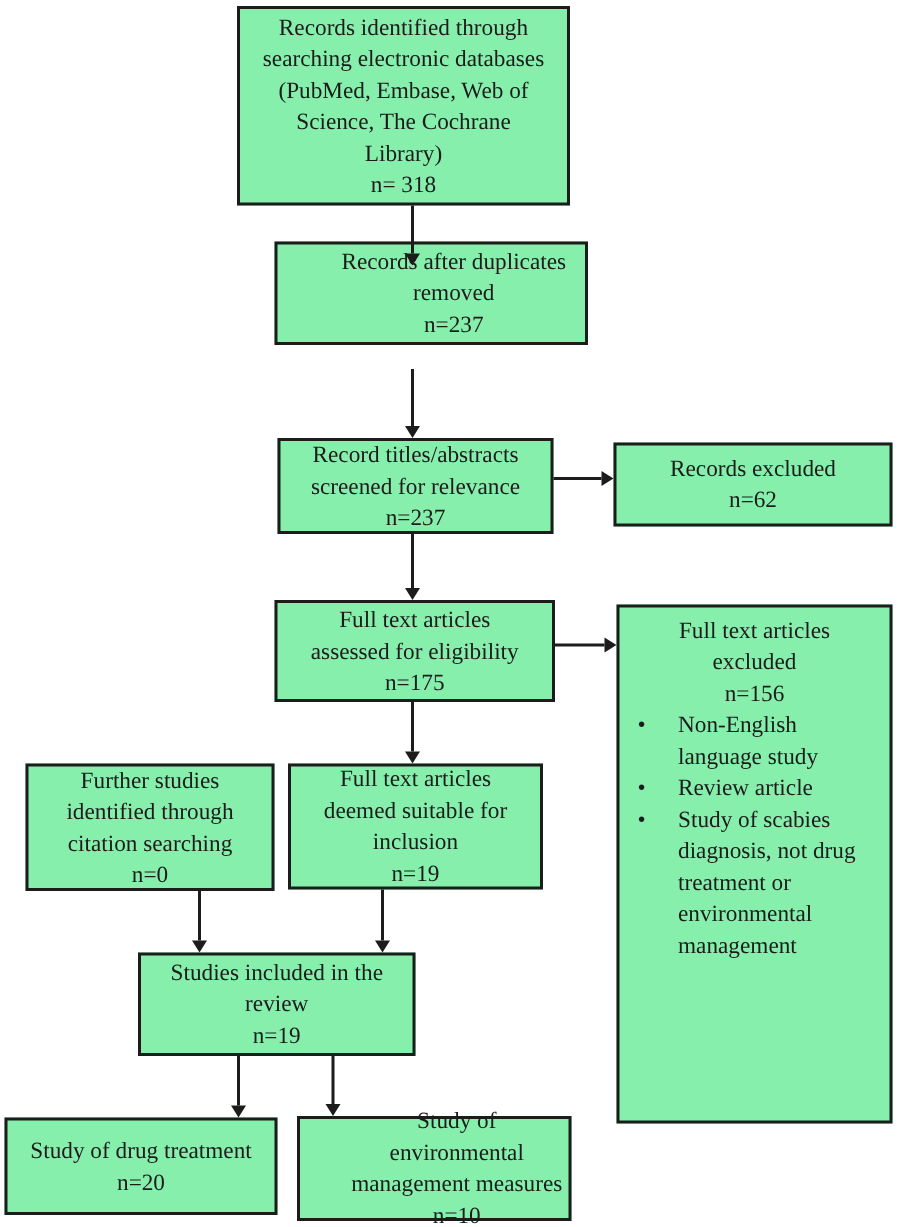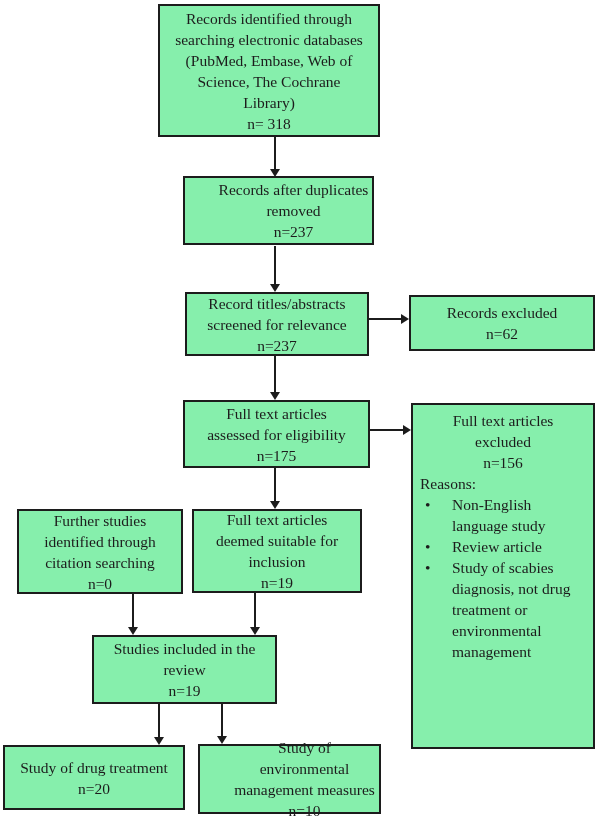--- a/index.html
+++ b/index.html
@@ -23,21 +23,21 @@
     text-align: center;
   }
   .box-text {
     white-space: pre-line;
     font-size: 15.5px;
     line-height: 21px;
     padding: 0 2px;
   }
   
   .b-identified   { left: 158px; top: 4px;   width: 222px; height: 133px; }
-  .b-duplicates   { left: 183px; top: 176px; width: 191px; height: 69px; padding-left: 30px; }
+  .b-duplicates   { left: 183px; top: 161px; width: 209px; height: 69px; padding-left: 30px; }
   .b-screened     { left: 185px; top: 292px; width: 184px; height: 64px; justify-content: center; }
   .b-rec-excl     { left: 409px; top: 295px; width: 186px; height: 56px; }
   .b-assessed     { left: 183px; top: 400px; width: 187px; height: 68px; }
   .b-ft-excl      { left: 411px; top: 403px; width: 184px; height: 346px;
                     display: block; text-align: left; padding: 5px 5px 0 5px; }
   .b-citation     { left: 17px;  top: 509px; width: 166px; height: 85px; }
   .b-deemed       { left: 192px; top: 509px; width: 170px; height: 84px; }
   .b-review       { left: 92px;  top: 635px; width: 185px; height: 69px; }
   .b-drug         { left: 3px;   top: 745px; width: 182px; height: 65px; }
   .b-env          { left: 198px; top: 744px; width: 183px; height: 70px; padding-left: 30px; }
@@ -116,21 +116,20 @@
   <div class="box b-assessed">
     <div class="box-text">Full text articles
 assessed for eligibility
 n=175</div>
   </div>
 
   <div class="box b-ft-excl">
     <div class="ft-excl-header">Full text articles
 excluded
 n=156</div>
-    <div class="reasons-label">Reasons:</div>
     <div class="reason">Non-English
 language study</div>
     <div class="reason">Review article</div>
     <div class="reason">Study of scabies
 diagnosis, not drug
 treatment or
 environmental
 management</div>
   </div>
 

